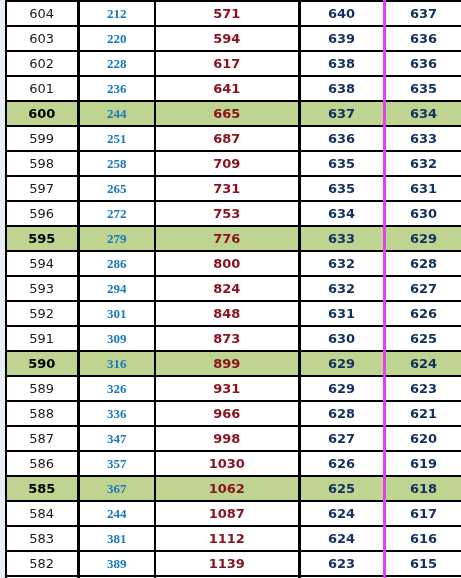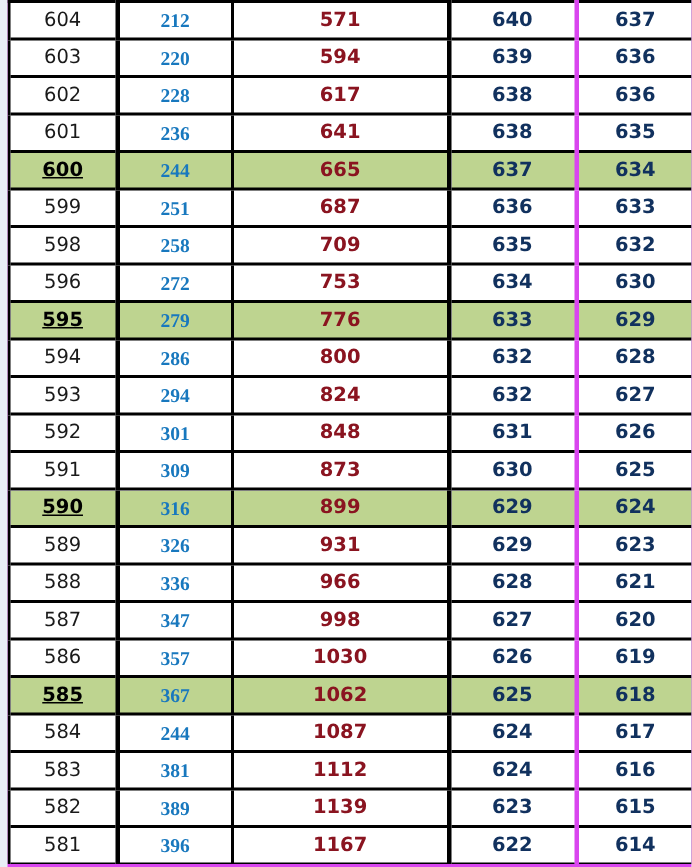--- a/index.html
+++ b/index.html
@@ -11,21 +11,21 @@
     width: 461px;
     height: 578px;
     overflow: hidden;
     font-family: "DejaVu Sans", "Liberation Sans", sans-serif;
   }
 
   #page {
     position: relative;
     width: 461px;
     height: 578px;
-    background: #d946ef;
+    background: #737373;
     overflow: hidden;
   }
 
   
   .gutter {
     position: absolute;
     left: 0; top: 0;
     width: 5px; height: 578px;
     background: #e9eef5;
   }
@@ -78,21 +78,21 @@
 
   
   td.col-0 { color: #1a1a1a; font-weight: normal; }
   td.col-1 { color: #1878be; font-weight: bold; }
   td.col-2 { color: #8a1420; font-weight: bold; margin-top: 28px; }
   td.col-3 { color: #11315e; font-weight: bold; }
   td.col-4 { color: #11315e; font-weight: bold; }
   td.col-5 { color: #1d5767; font-weight: bold; }
 
   tr.highlight td { background: #bed490; }
-  tr.highlight td.col-0 { font-weight: bold; color: #000000; text-decoration: underline; }
+  tr.highlight td.col-0 { font-weight: bold; color: #000000; }
 </style>
 </head>
 <body>
 
 <div id="page">
 
   <div class="gutter"></div>
 
   <div class="table-wrap">
     <table class="data-table">
@@ -155,20 +155,28 @@
           </tr>
           <tr>
             <td class="col-0">598</td>
             <td class="col-1">258</td>
             <td class="col-2">709</td>
             <td class="col-3">635</td>
             <td class="col-4">632</td>
             <td class="col-5">578</td>
           </tr>
           <tr>
+            <td class="col-0">597</td>
+            <td class="col-1">265</td>
+            <td class="col-2">731</td>
+            <td class="col-3">635</td>
+            <td class="col-4">631</td>
+            <td class="col-5">577</td>
+          </tr>
+          <tr>
             <td class="col-0">596</td>
             <td class="col-1">272</td>
             <td class="col-2">753</td>
             <td class="col-3">634</td>
             <td class="col-4">630</td>
             <td class="col-5">576</td>
           </tr>
           <tr class="highlight">
             <td class="col-0">595</td>
             <td class="col-1">279</td>

